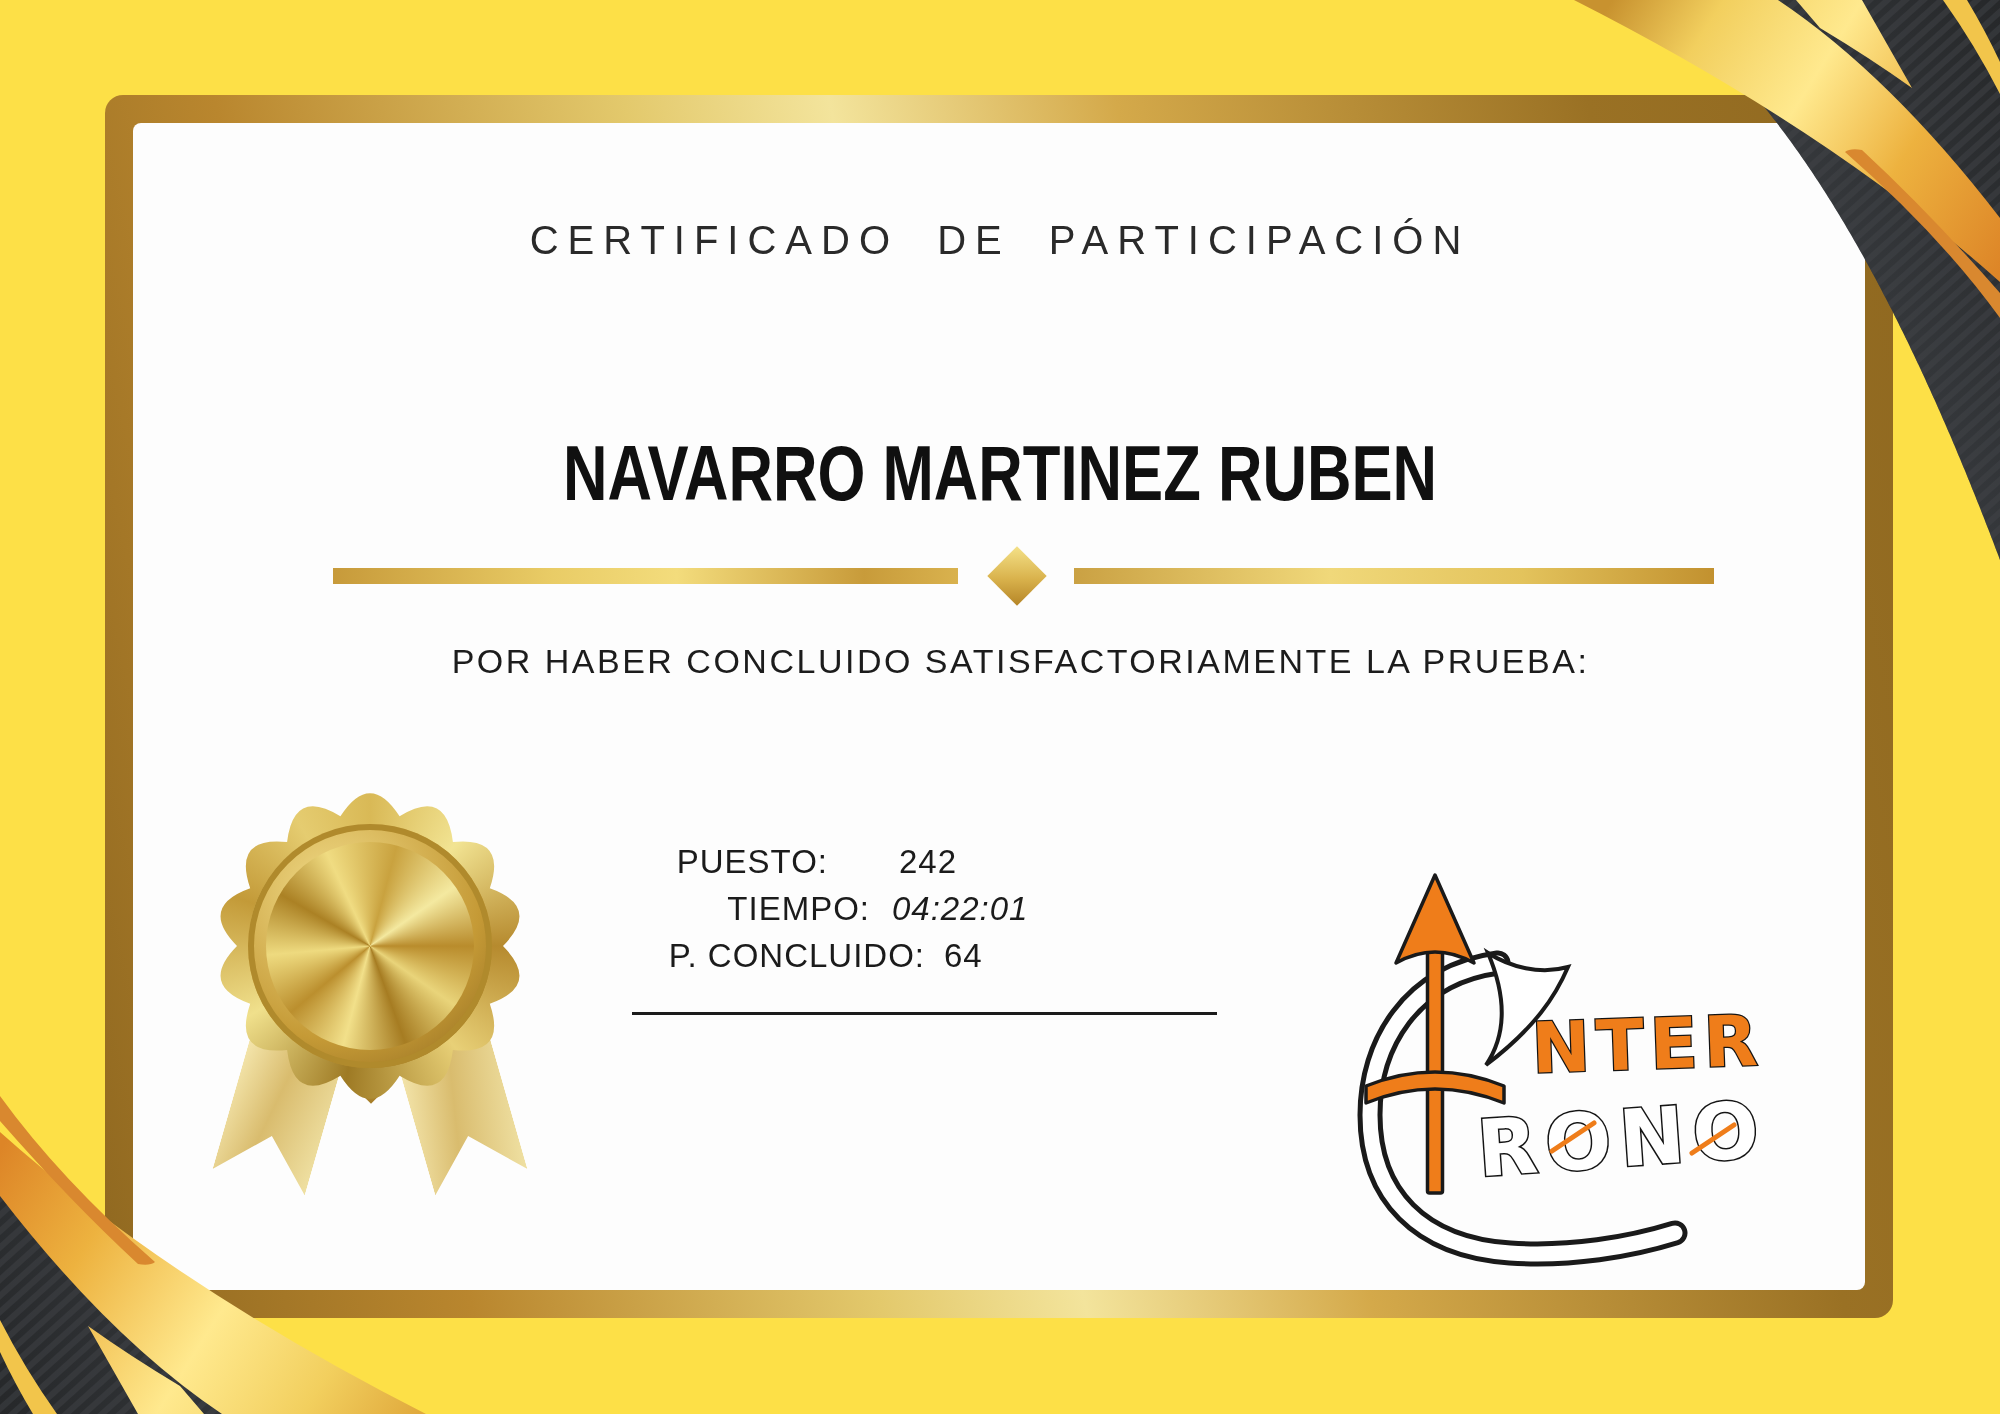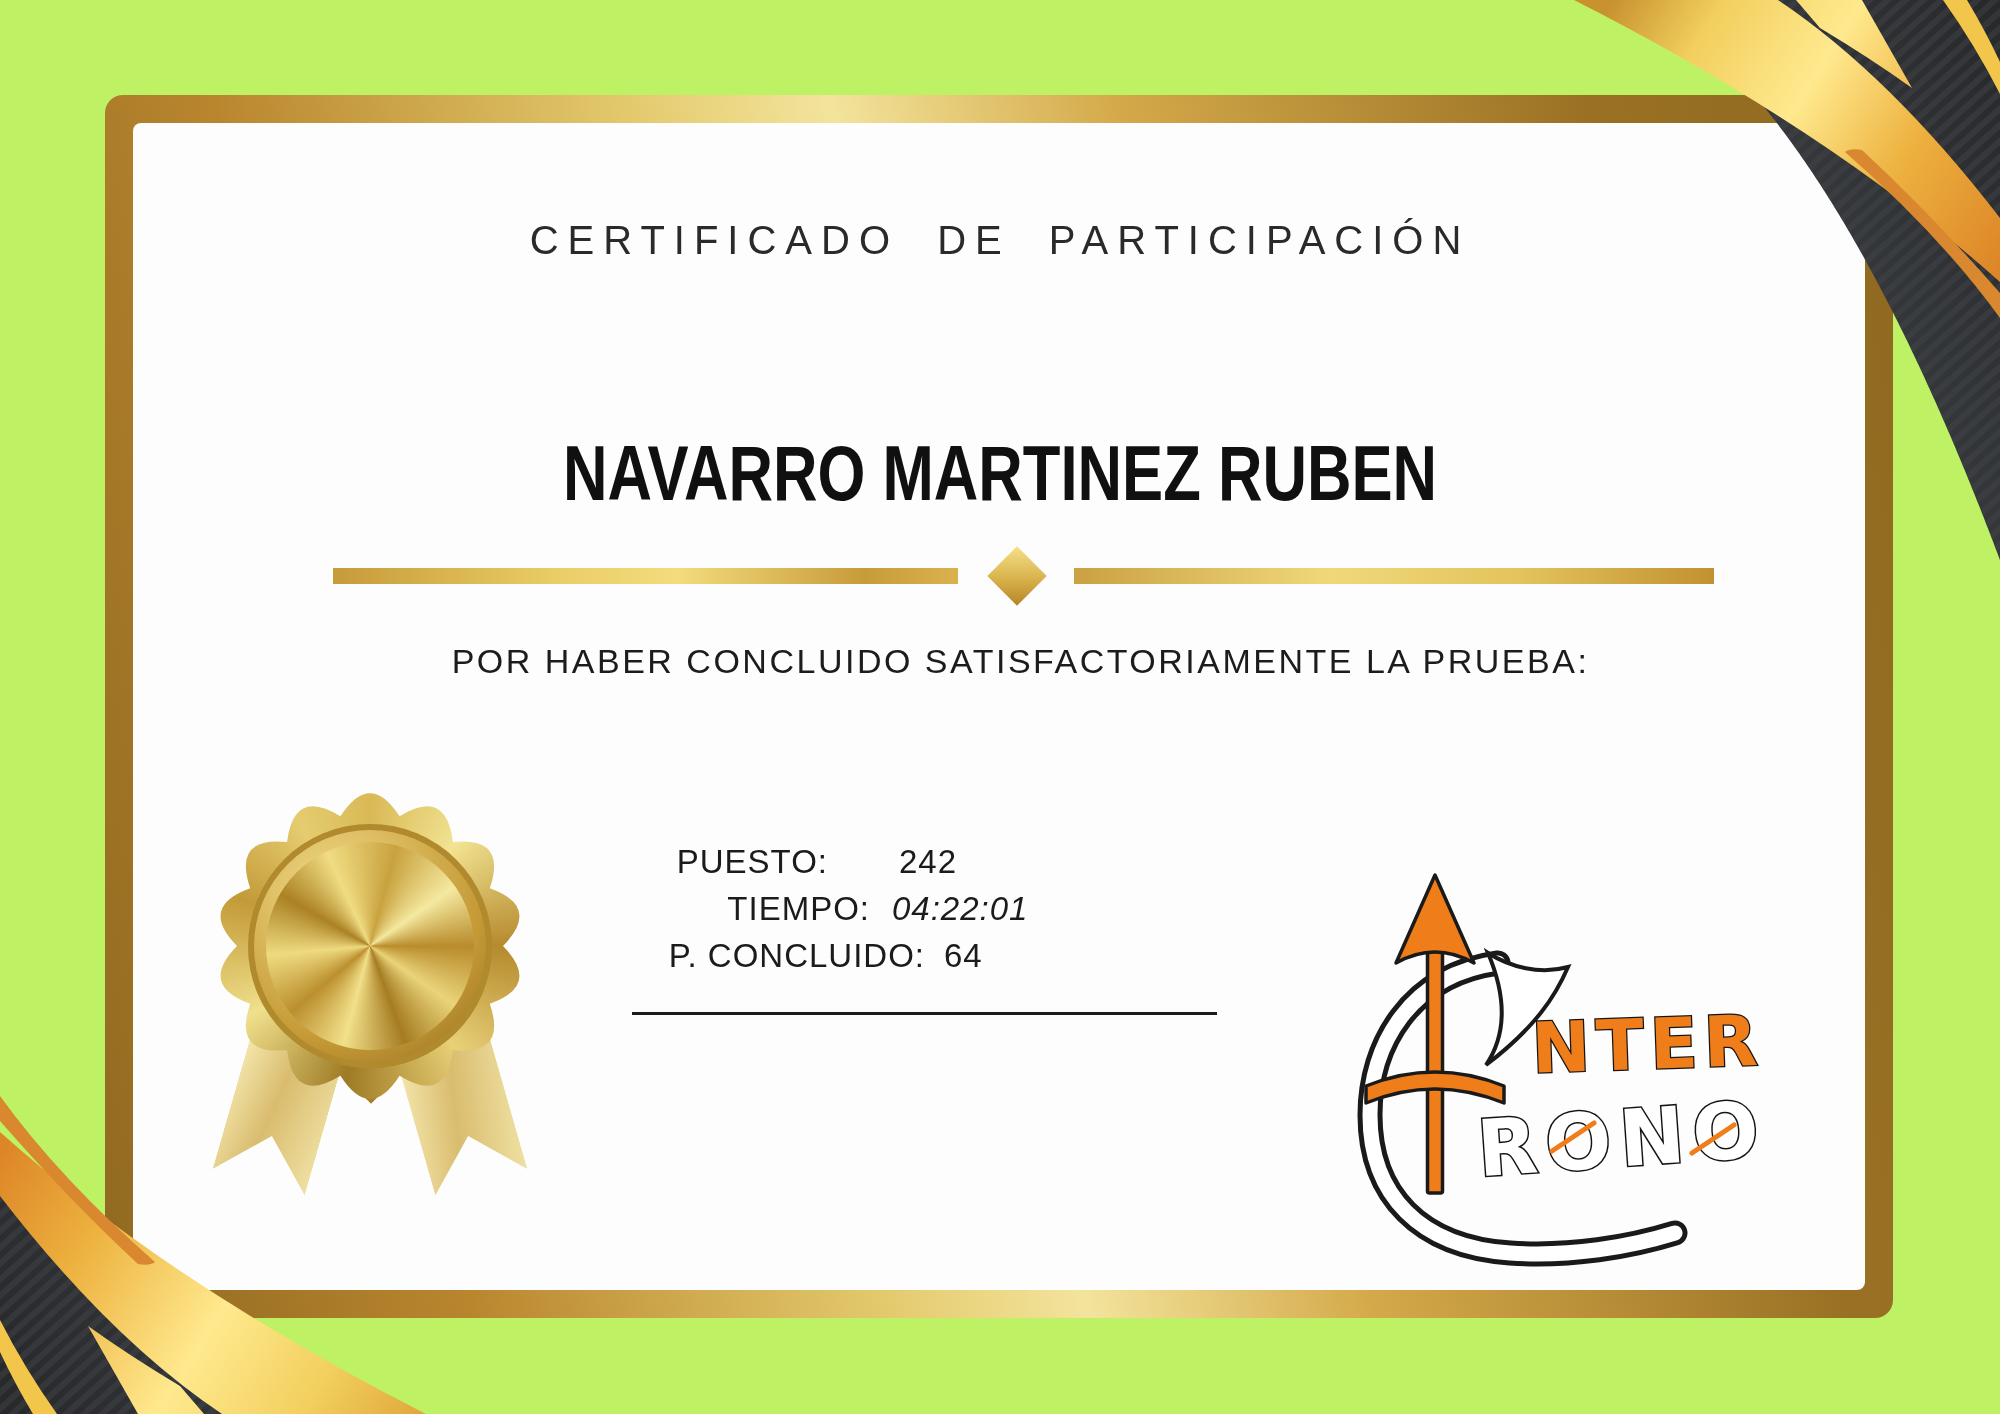--- a/index.html
+++ b/index.html
@@ -1,17 +1,17 @@
 <!DOCTYPE html>
 <html><head>
 <meta charset="utf-8">
 <style>
   html,body{margin:0;padding:0;background:#222;}
   .stage{position:relative;width:2000px;height:1414px;overflow:hidden;
-         background:#bef264;font-family:"Liberation Sans",sans-serif;}
+         background:#fde047;font-family:"Liberation Sans",sans-serif;}
 
   
   .frame{position:absolute;left:105px;top:95px;width:1788px;height:1223px;border-radius:18px;
          background:linear-gradient(78deg,#8f6820 0%,#b9862e 18%,#e3c96c 38%,#f3e49c 48%,#d4a94a 62%,#9a7124 85%,#8f6820 100%);}
   .paper{position:absolute;inset:28px;border-radius:8px;background:#fdfdfd;}
 
   
   .title{position:absolute;left:0;right:0;top:218px;text-align:center;
          font-size:40px;line-height:44px;letter-spacing:9px;word-spacing:18px;color:#2a2a2a;}
   .name{position:absolute;left:0;right:0;top:430px;text-align:center;white-space:nowrap;

